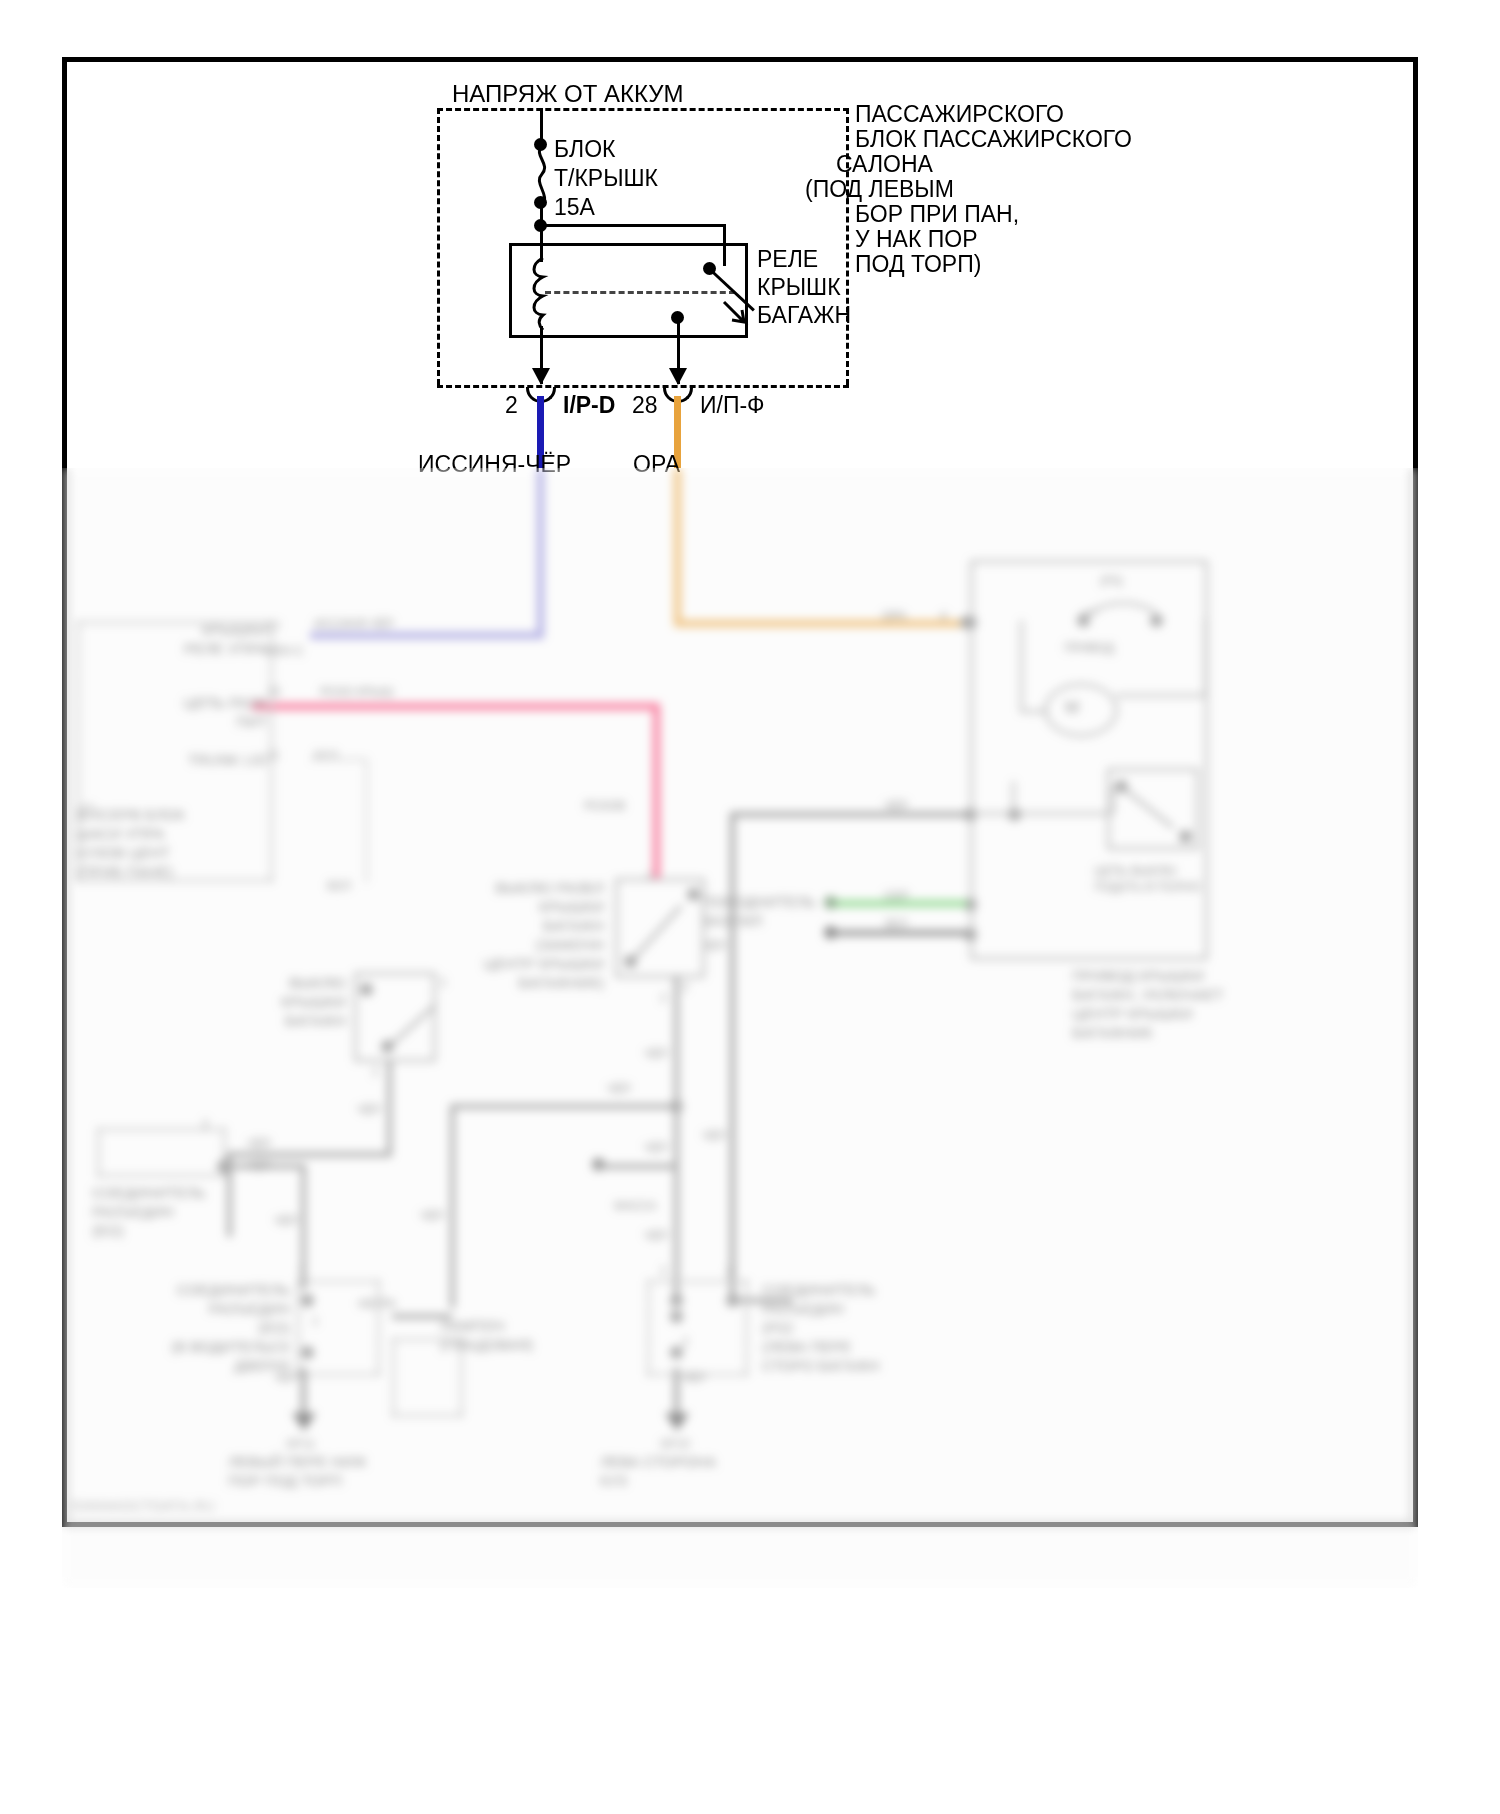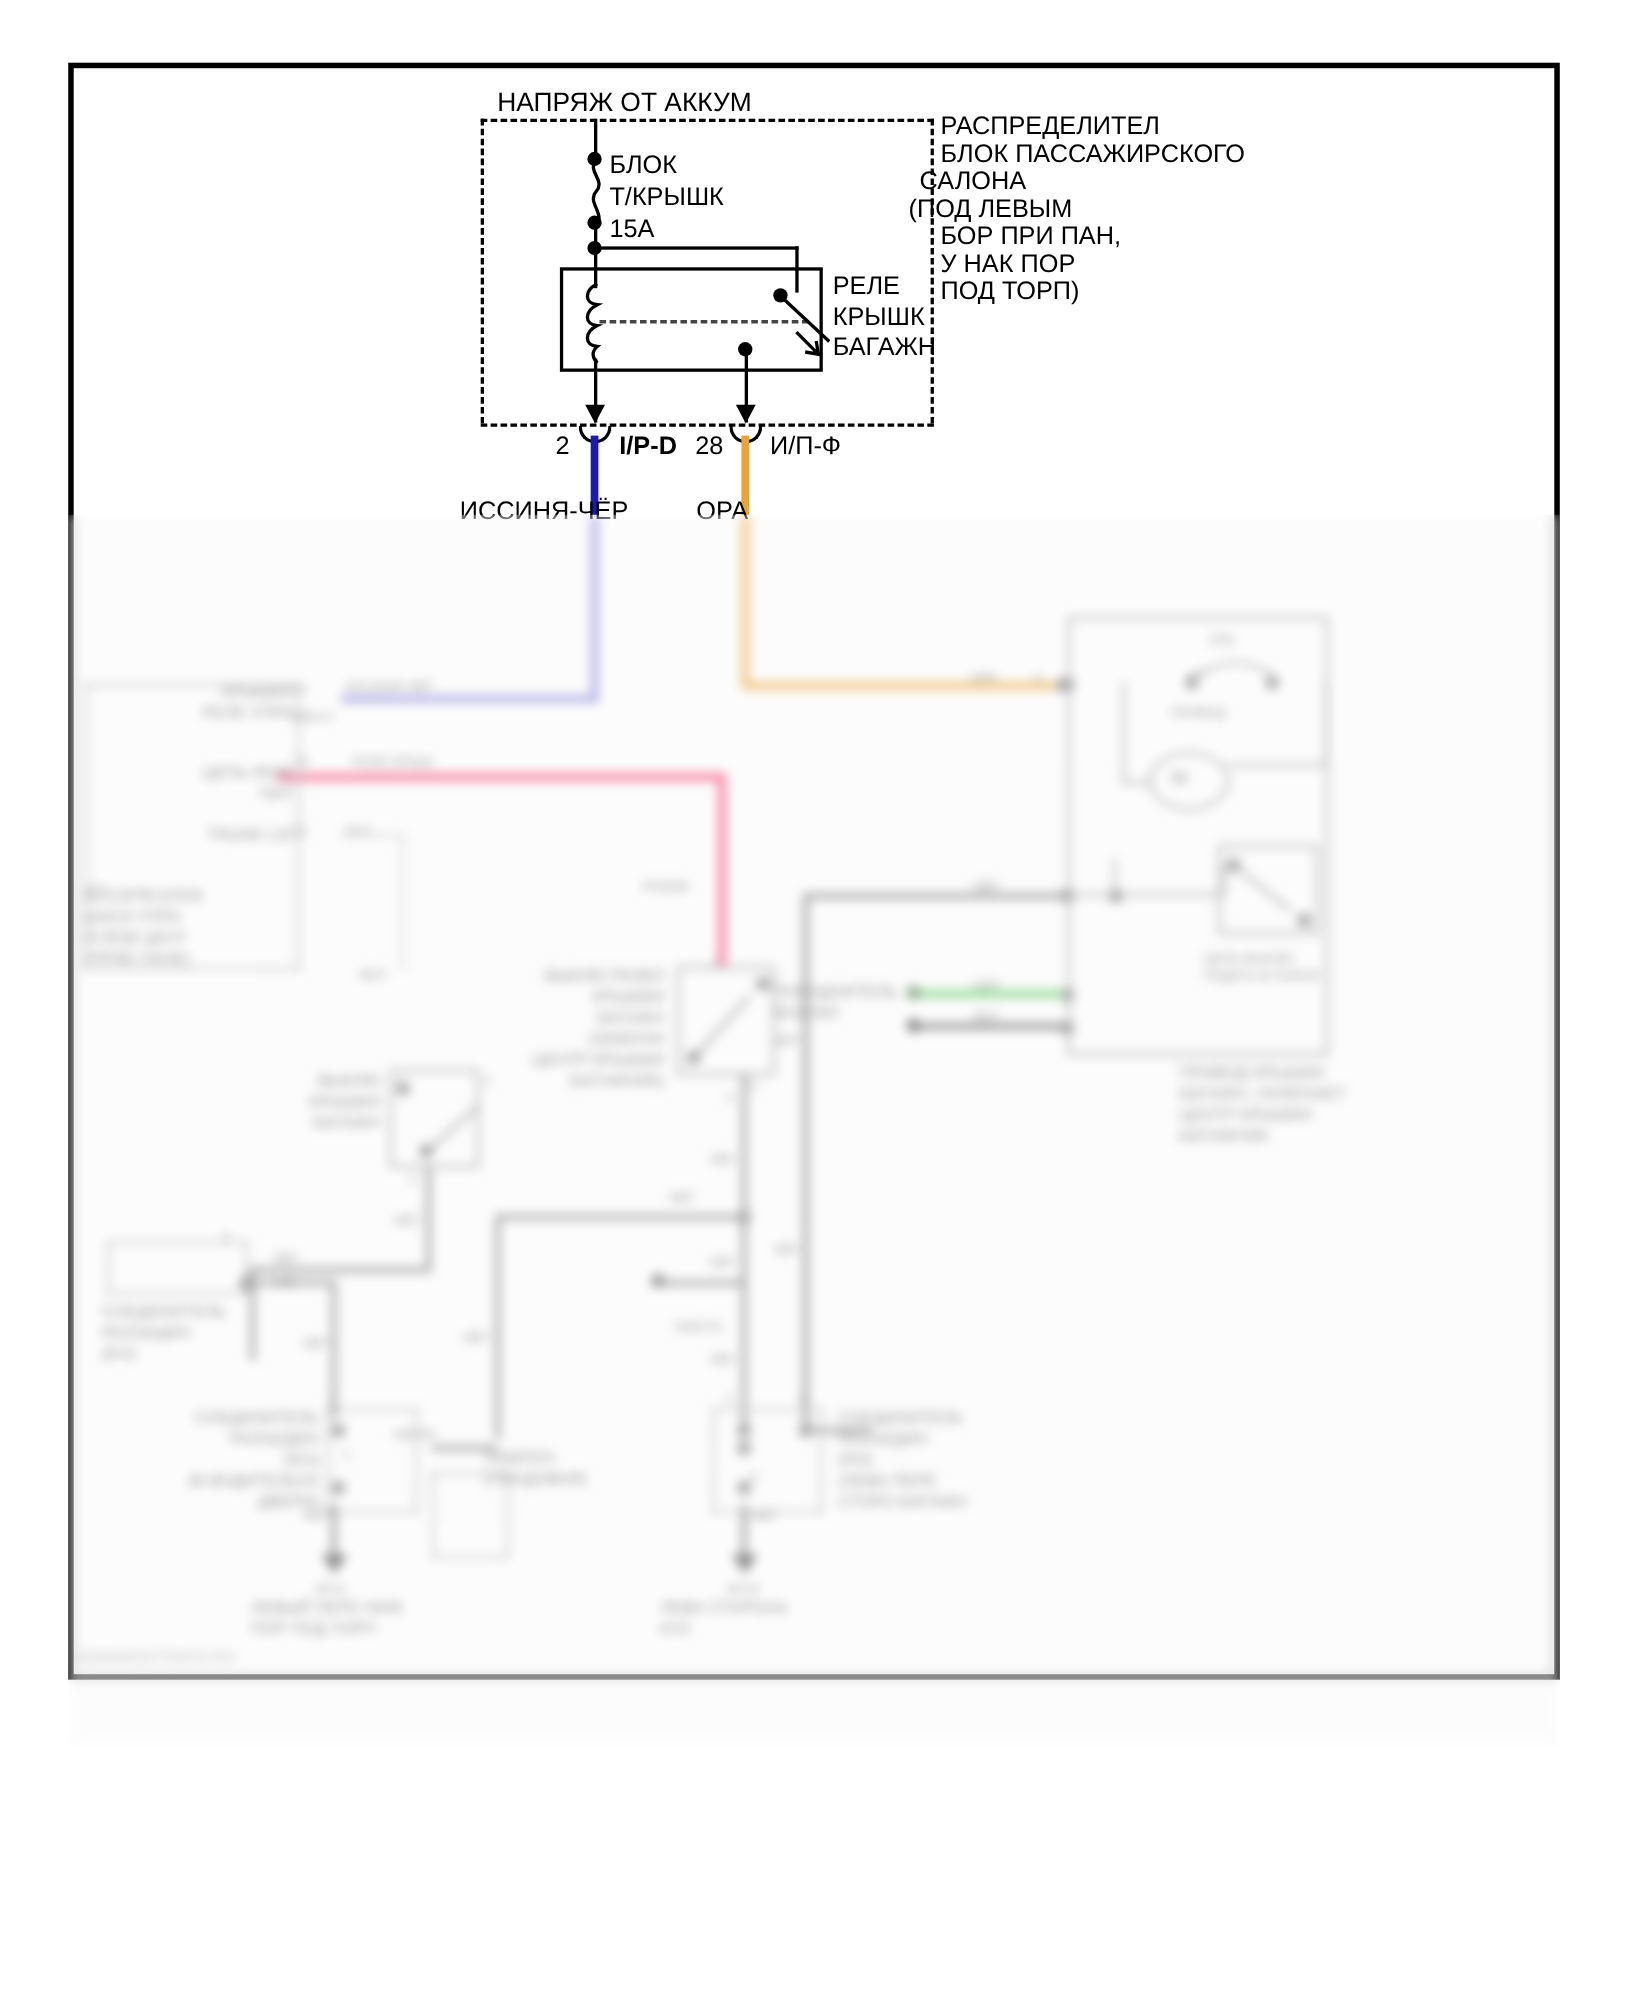--- a/index.html
+++ b/index.html
@@ -288,24 +288,24 @@
 
   <div class="txt-blk" style="left:632px; top:391px;">28</div>
   <div class="txt-blk" style="left:700px; top:391px;">И/П-Ф</div>
 
   <div class="wire wire-blue" style="left:537px; top:396px; height:72px;"></div>
   <div class="wire wire-orange" style="left:674px; top:396px; height:72px;"></div>
 
   <div class="txt-blk" style="left:418px; top:450px;">ИССИНЯ-ЧЁР</div>
   <div class="txt-blk" style="left:633px; top:450px;">ОРА</div>
 
-  <div class="txt-blk" style="left:855px; top:100px;">РАСПРЕДЕЛИТЕЛ</div>
+  <div class="txt-blk" style="left:855px; top:100px;">ПАССАЖИРСКОГО</div>
   <div class="txt-blk" style="left:855px; top:125px;">БЛОК ПАССАЖИРСКОГО</div>
   <div class="txt-blk" style="left:836px; top:150px;">САЛОНА</div>
-  <div class="txt-blk" style="left:826px; top:175px;">(ПОД ЛЕВЫМ</div>
+  <div class="txt-blk" style="left:805px; top:175px;">(ПОД ЛЕВЫМ</div>
   <div class="txt-blk" style="left:855px; top:200px;">БОР ПРИ ПАН,</div>
   <div class="txt-blk" style="left:855px; top:225px;">У НАК ПОР</div>
   <div class="txt-blk" style="left:855px; top:250px;">ПОД ТОРП)</div>
 
   <div class="blur-layer">
     <div class="blur-inner">
 
       <div style="position:absolute; left:0; top:0; width:1356px; height:1120px; background:#fbfbfb;"></div>
 
       <div class="gln gvl" style="left:2px; top:0; height:1058px; background:#a8a8a8; width:4px;"></div>

